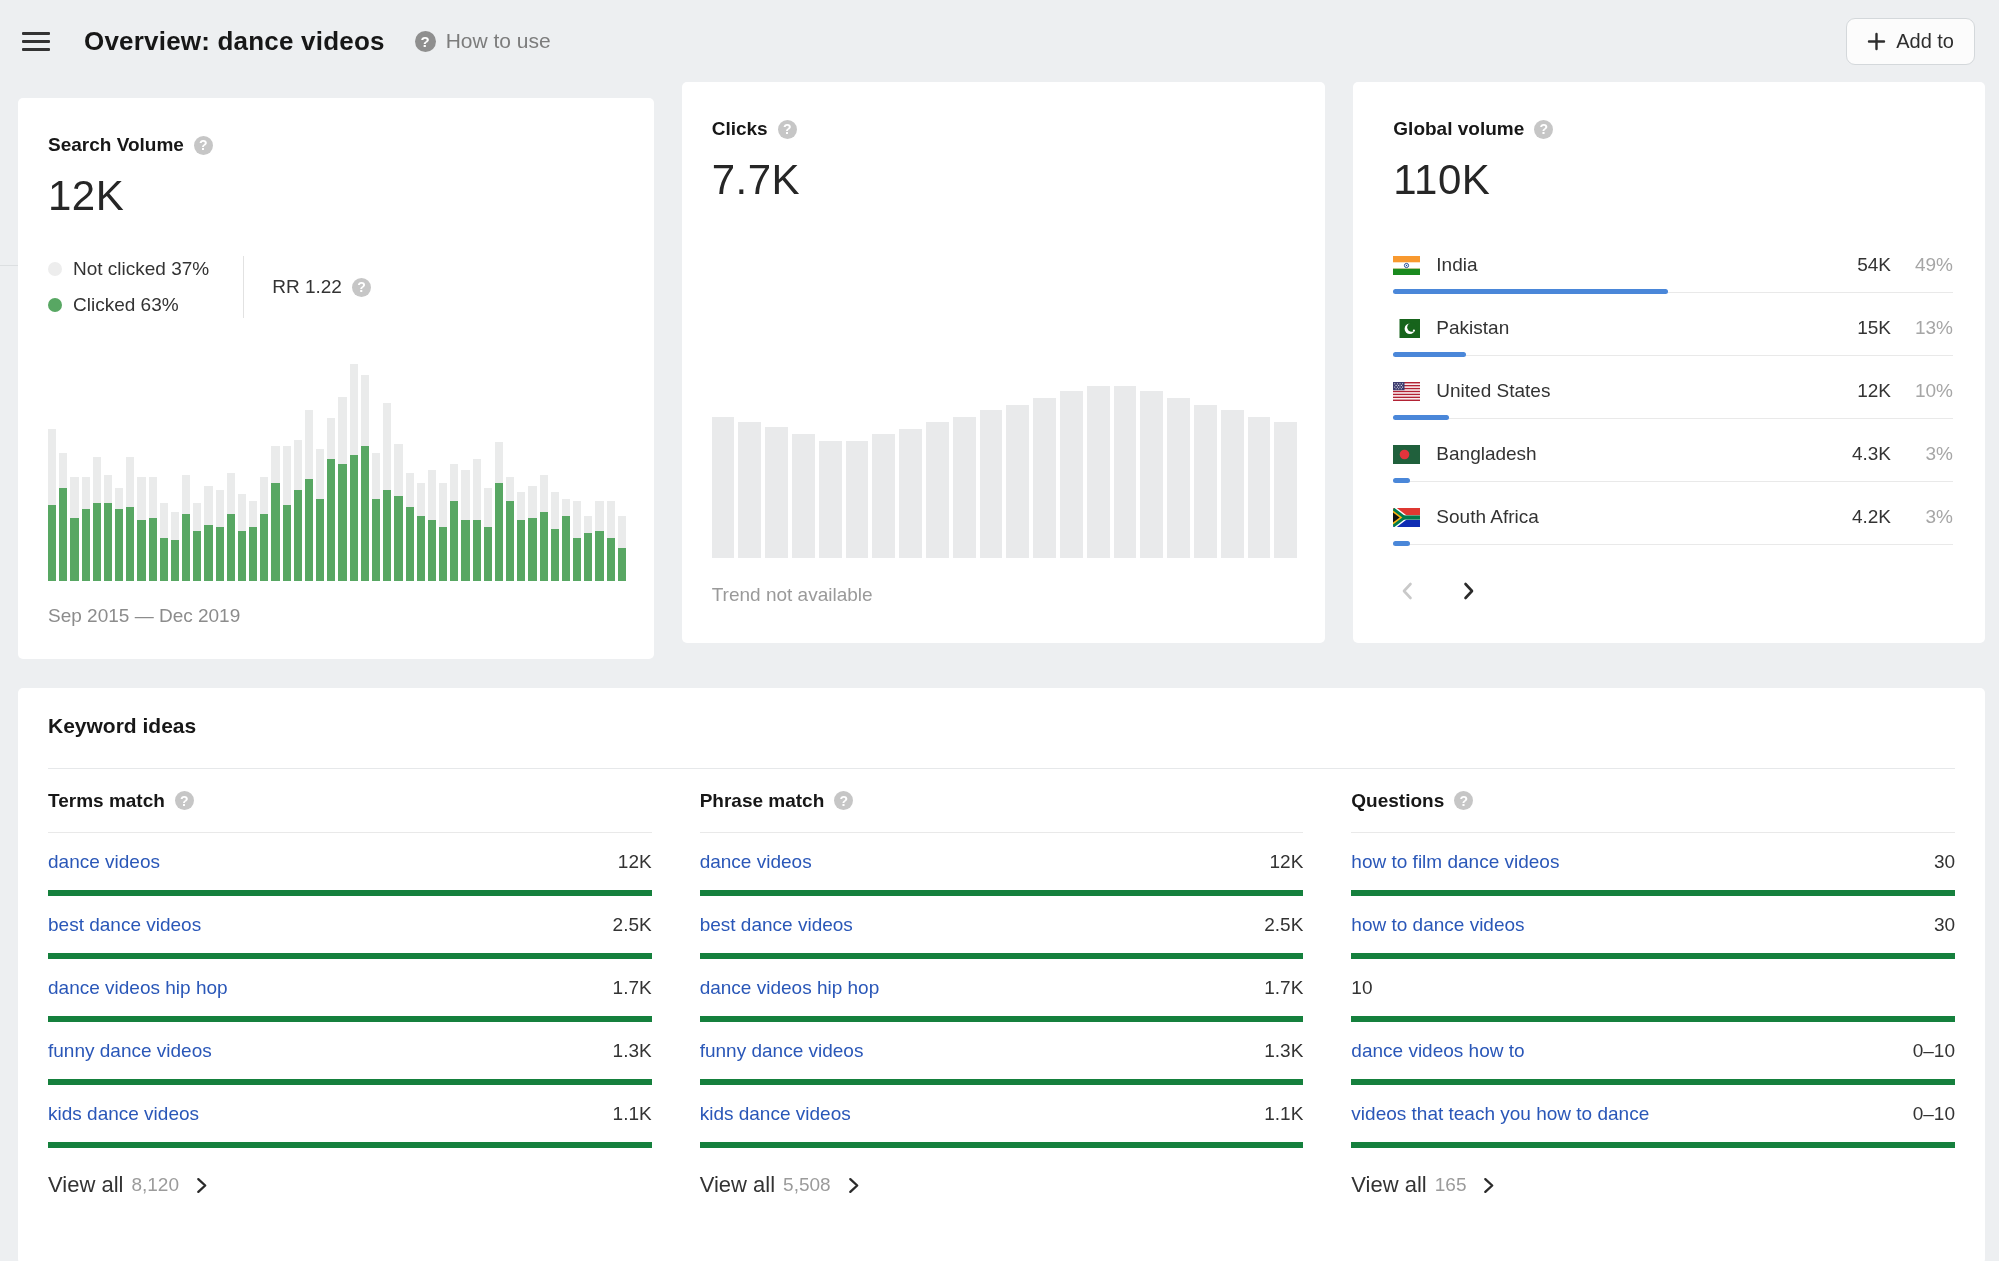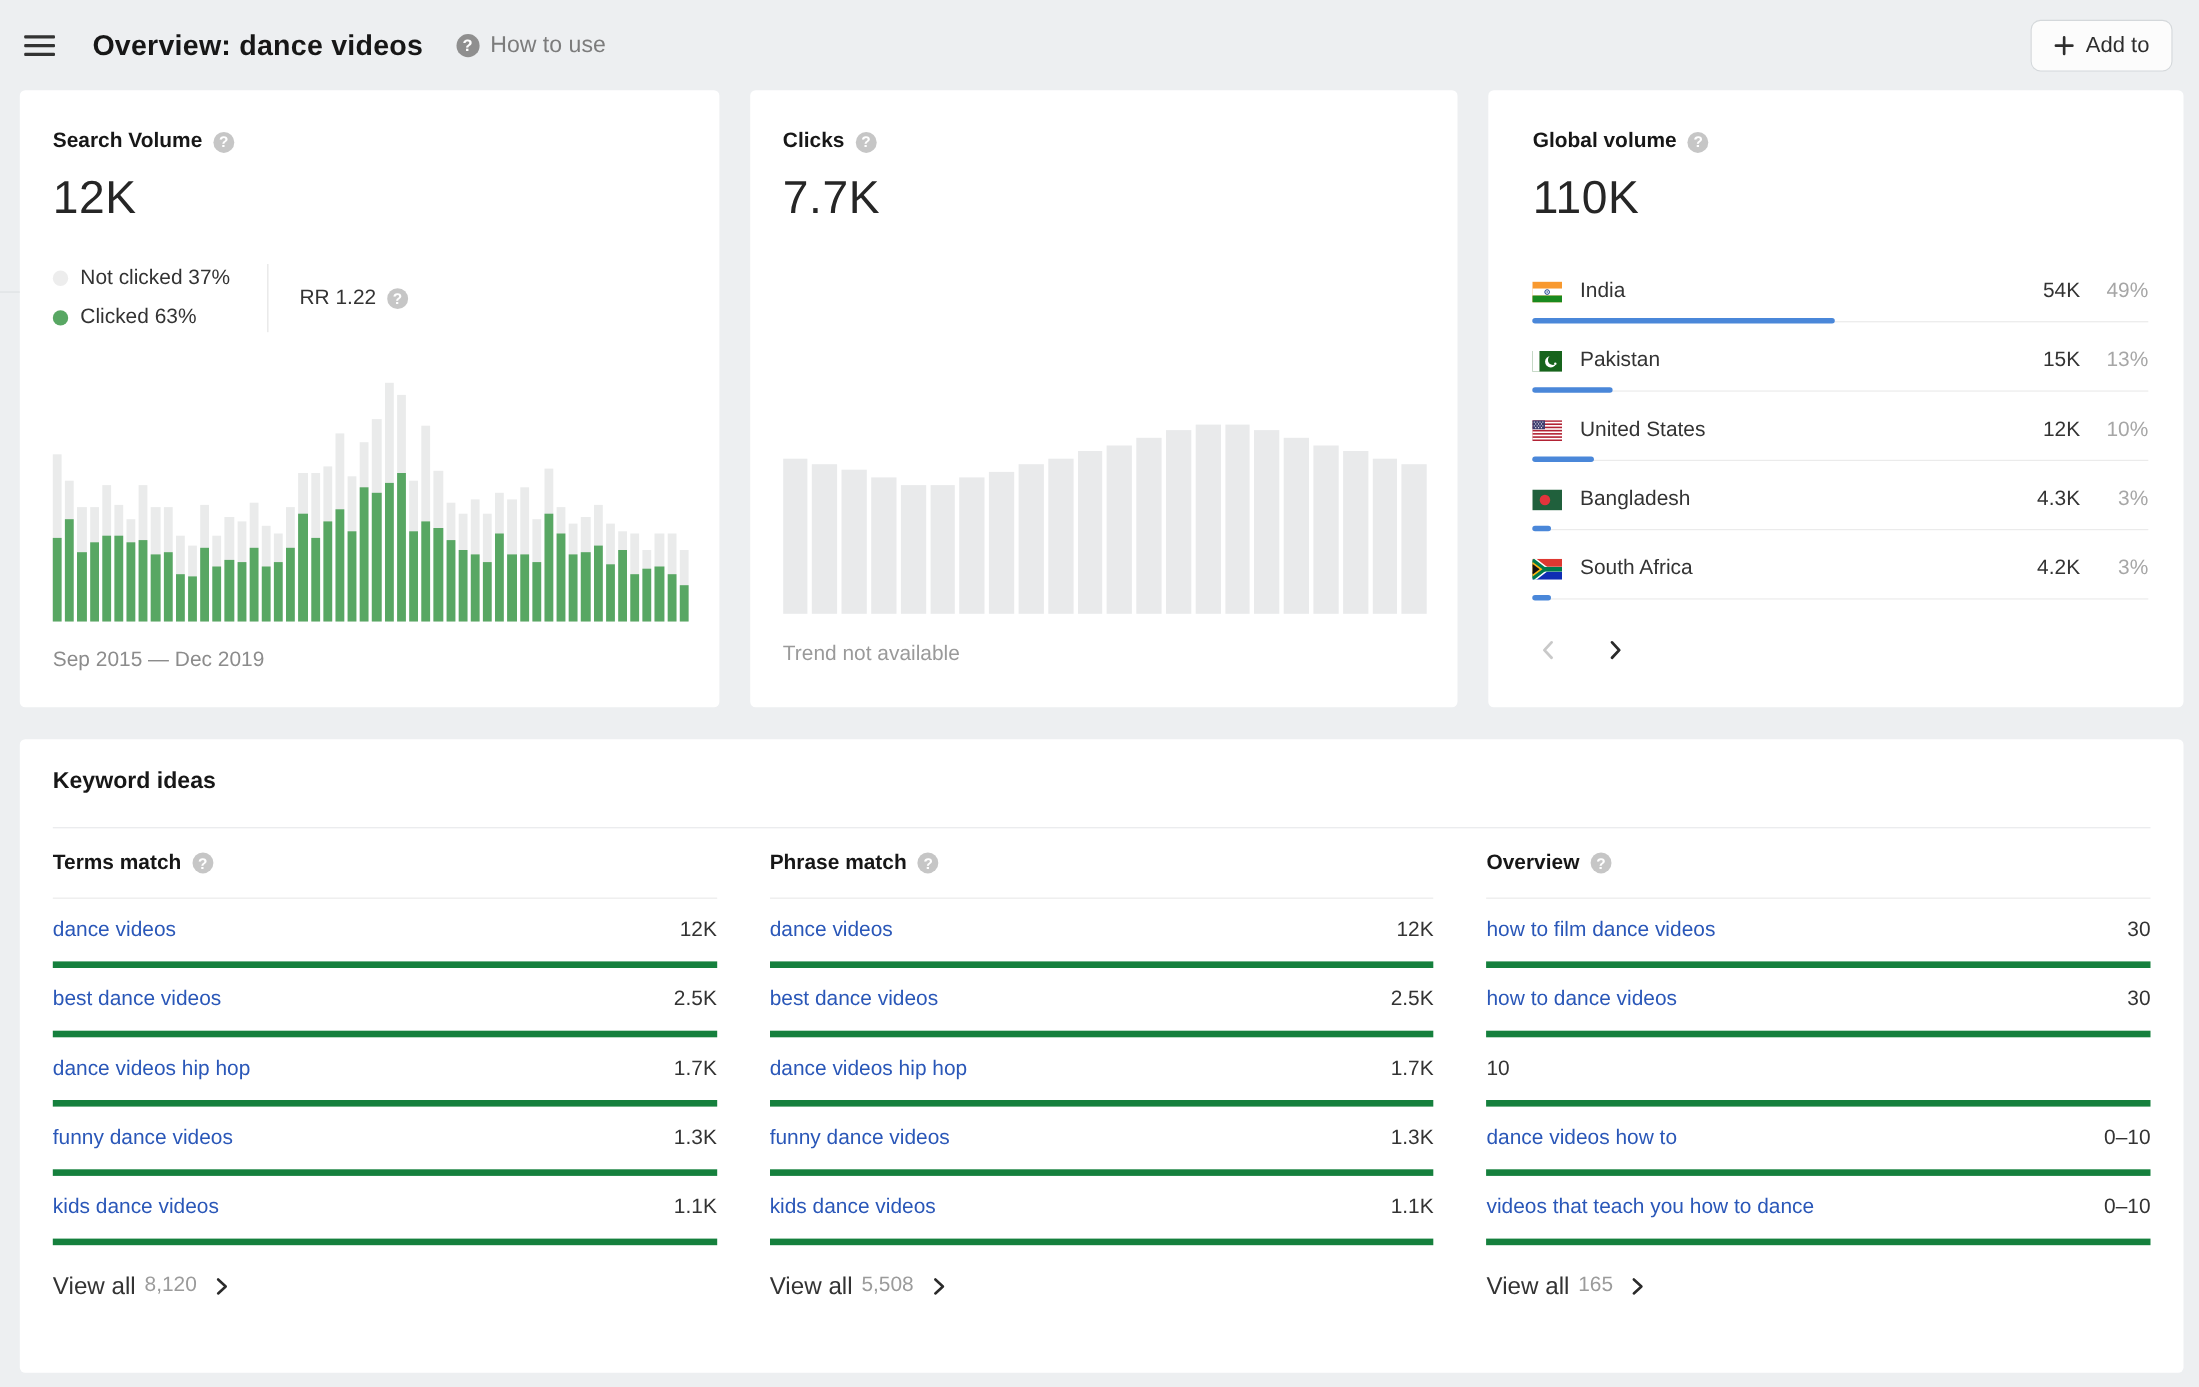--- a/index.html
+++ b/index.html
@@ -32,21 +32,21 @@
     justify-content:center; flex:0 0 auto; cursor:pointer;
   }
   .qicon::before { content:"?"; }
   .qicon.dark { background:#8f8f8f; width:21px; height:21px; font-size:15px; }
 
   .gutter-line { position:absolute; left:0; top:265px; width:18px; height:1px; background:#dcdfe1; }
 
   
   .cards-row { display:flex; padding:0 14px 0 18px; gap:28px; }
   .card { background:#fff; border-radius:5px; height:561px; }
-  .card.sv { width:636px; padding:36px 28px 30px 30px; }
+  .card.sv { width:636px; padding:36px 28px 30px 30px;margin-top:16px; }
   .card.ck { width:644px; padding:36px 28px 30px 30px; display:flex; flex-direction:column; }
   .card.gv { width:632px; padding:36px 32px 30px 40px; }
 
   .card-head { display:flex; align-items:center; gap:10px; }
   .card-label { font-size:19px; font-weight:bold; color:#171717; }
   .big-value { font-size:42px; color:#262626; margin-top:16px; letter-spacing:.5px; }
 
   
   .legend-row { display:flex; align-items:stretch; margin-top:36px; height:62px; }
   .legend-items { display:flex; flex-direction:column; justify-content:space-between; padding:2px 0; }
@@ -611,21 +611,21 @@
           <span class="va-count">5,508</span>
           <span class="va-chev">
             <svg width="17" height="17" viewBox="0 0 16 16">
               <path d="M5 2 L11.5 8 L5 14" fill="none" stroke="#2b2b2b" stroke-width="2.2" stroke-linecap="round" stroke-linejoin="round"></path>
             </svg>
           </span>
         </div>
       </div>
       <div class="kw-col">
         <div class="kw-col-head">
-          <span class="kw-col-label">Overview</span>
+          <span class="kw-col-label">Questions</span>
           <span class="qicon"></span>
         </div>
         <div class="kw-row">
           <a class="kw-link" href="#" style="color: rgb(42, 87, 184);">how to film dance videos</a>
           <span class="kw-vol">30</span>
         </div>
         <div class="kw-row">
           <a class="kw-link" href="#" style="color: rgb(42, 87, 184);">how to dance videos</a>
           <span class="kw-vol">30</span>
         </div>

